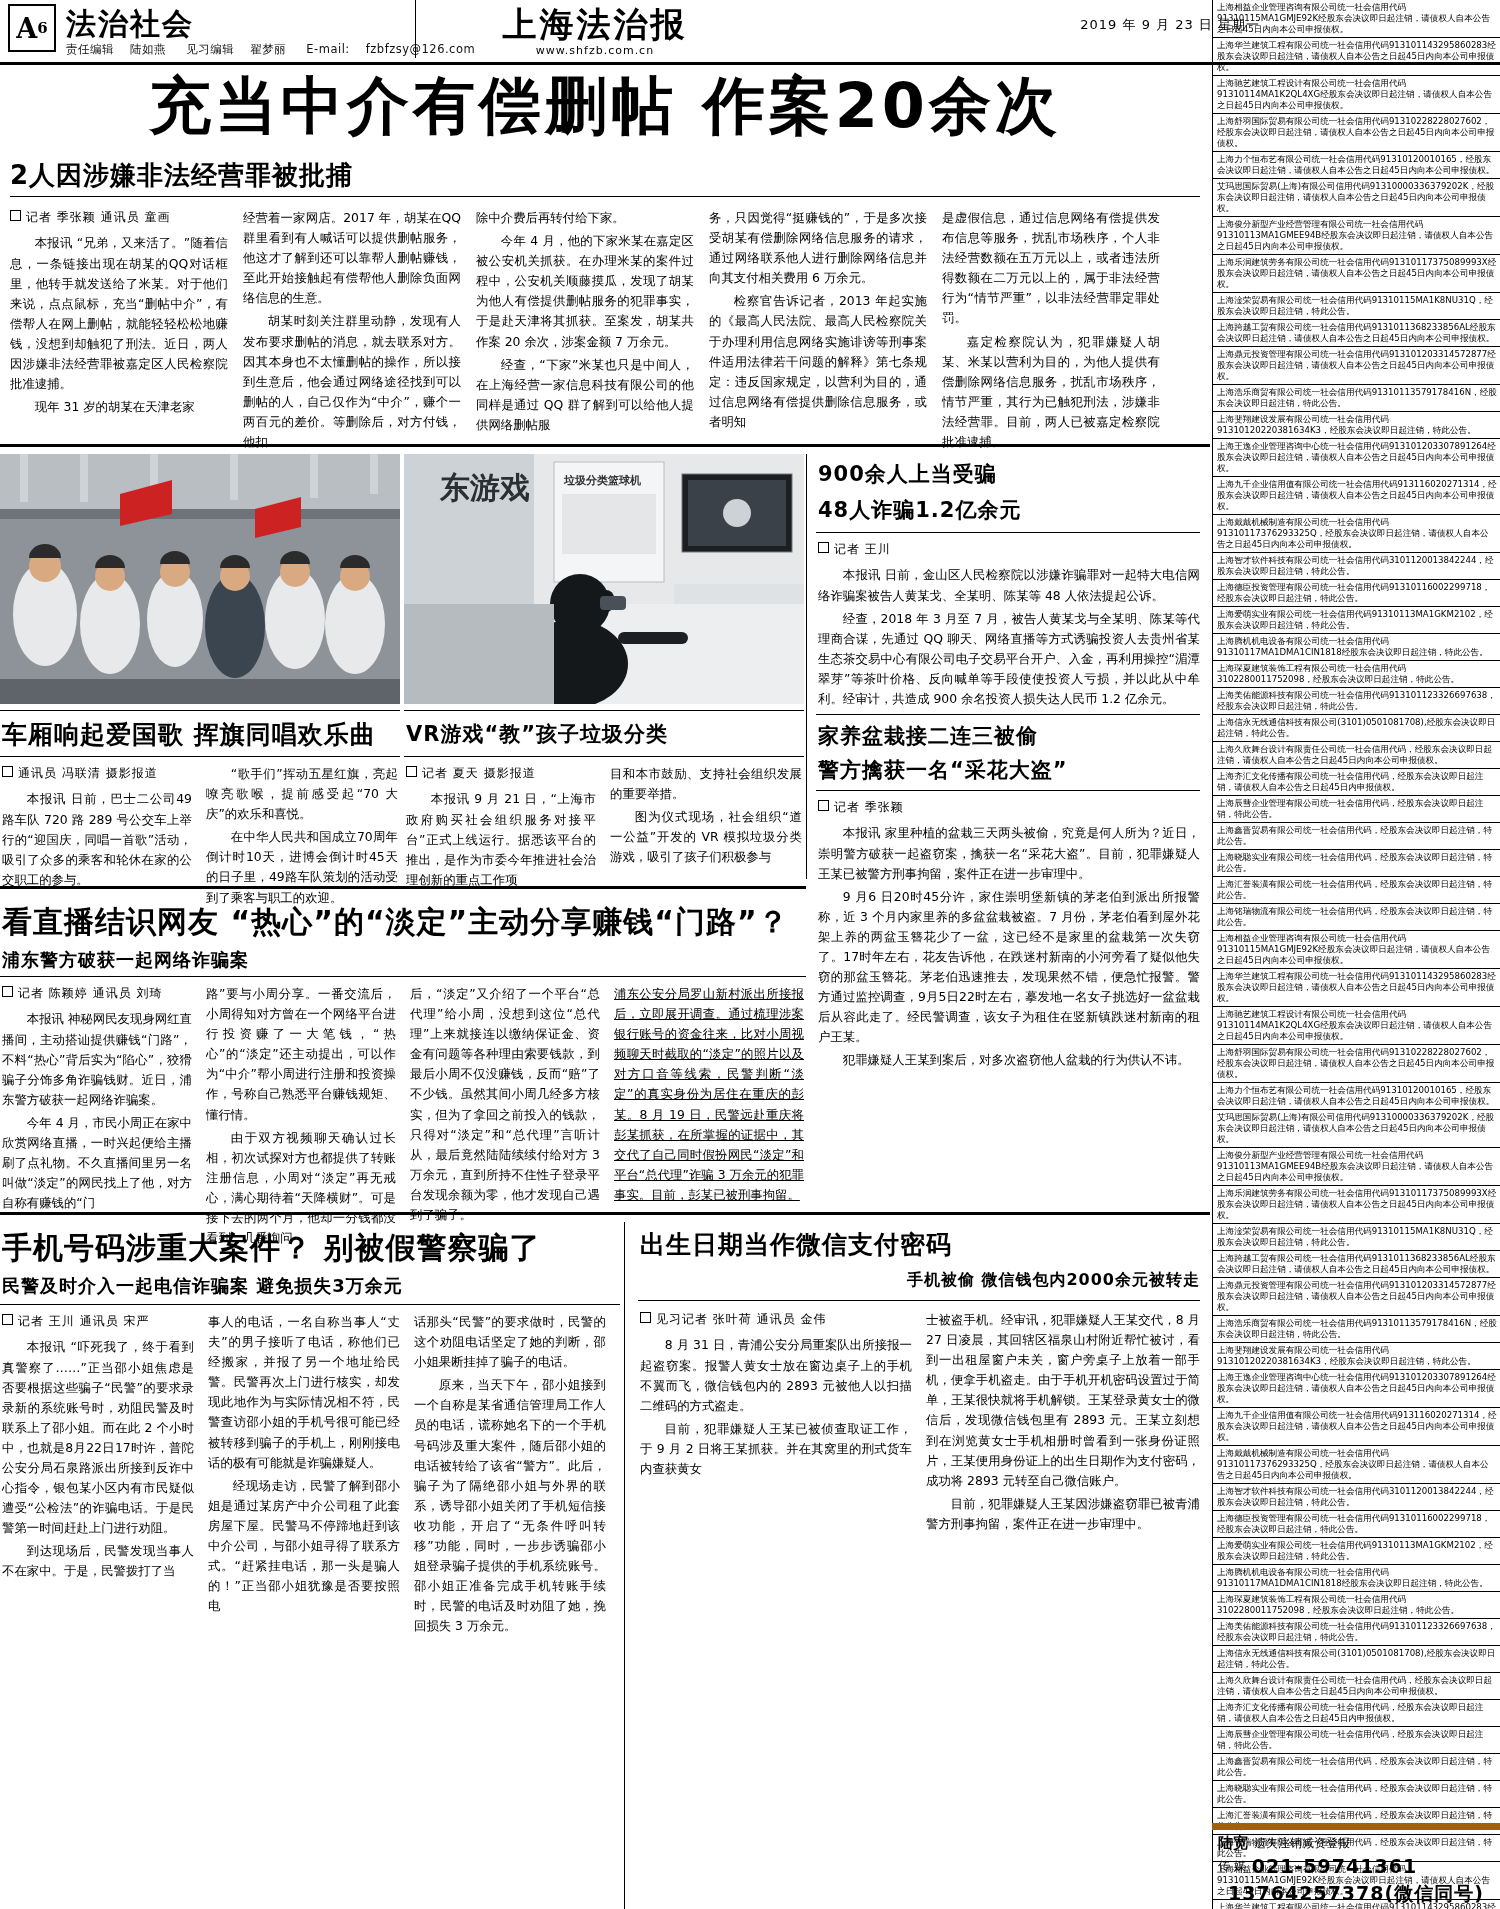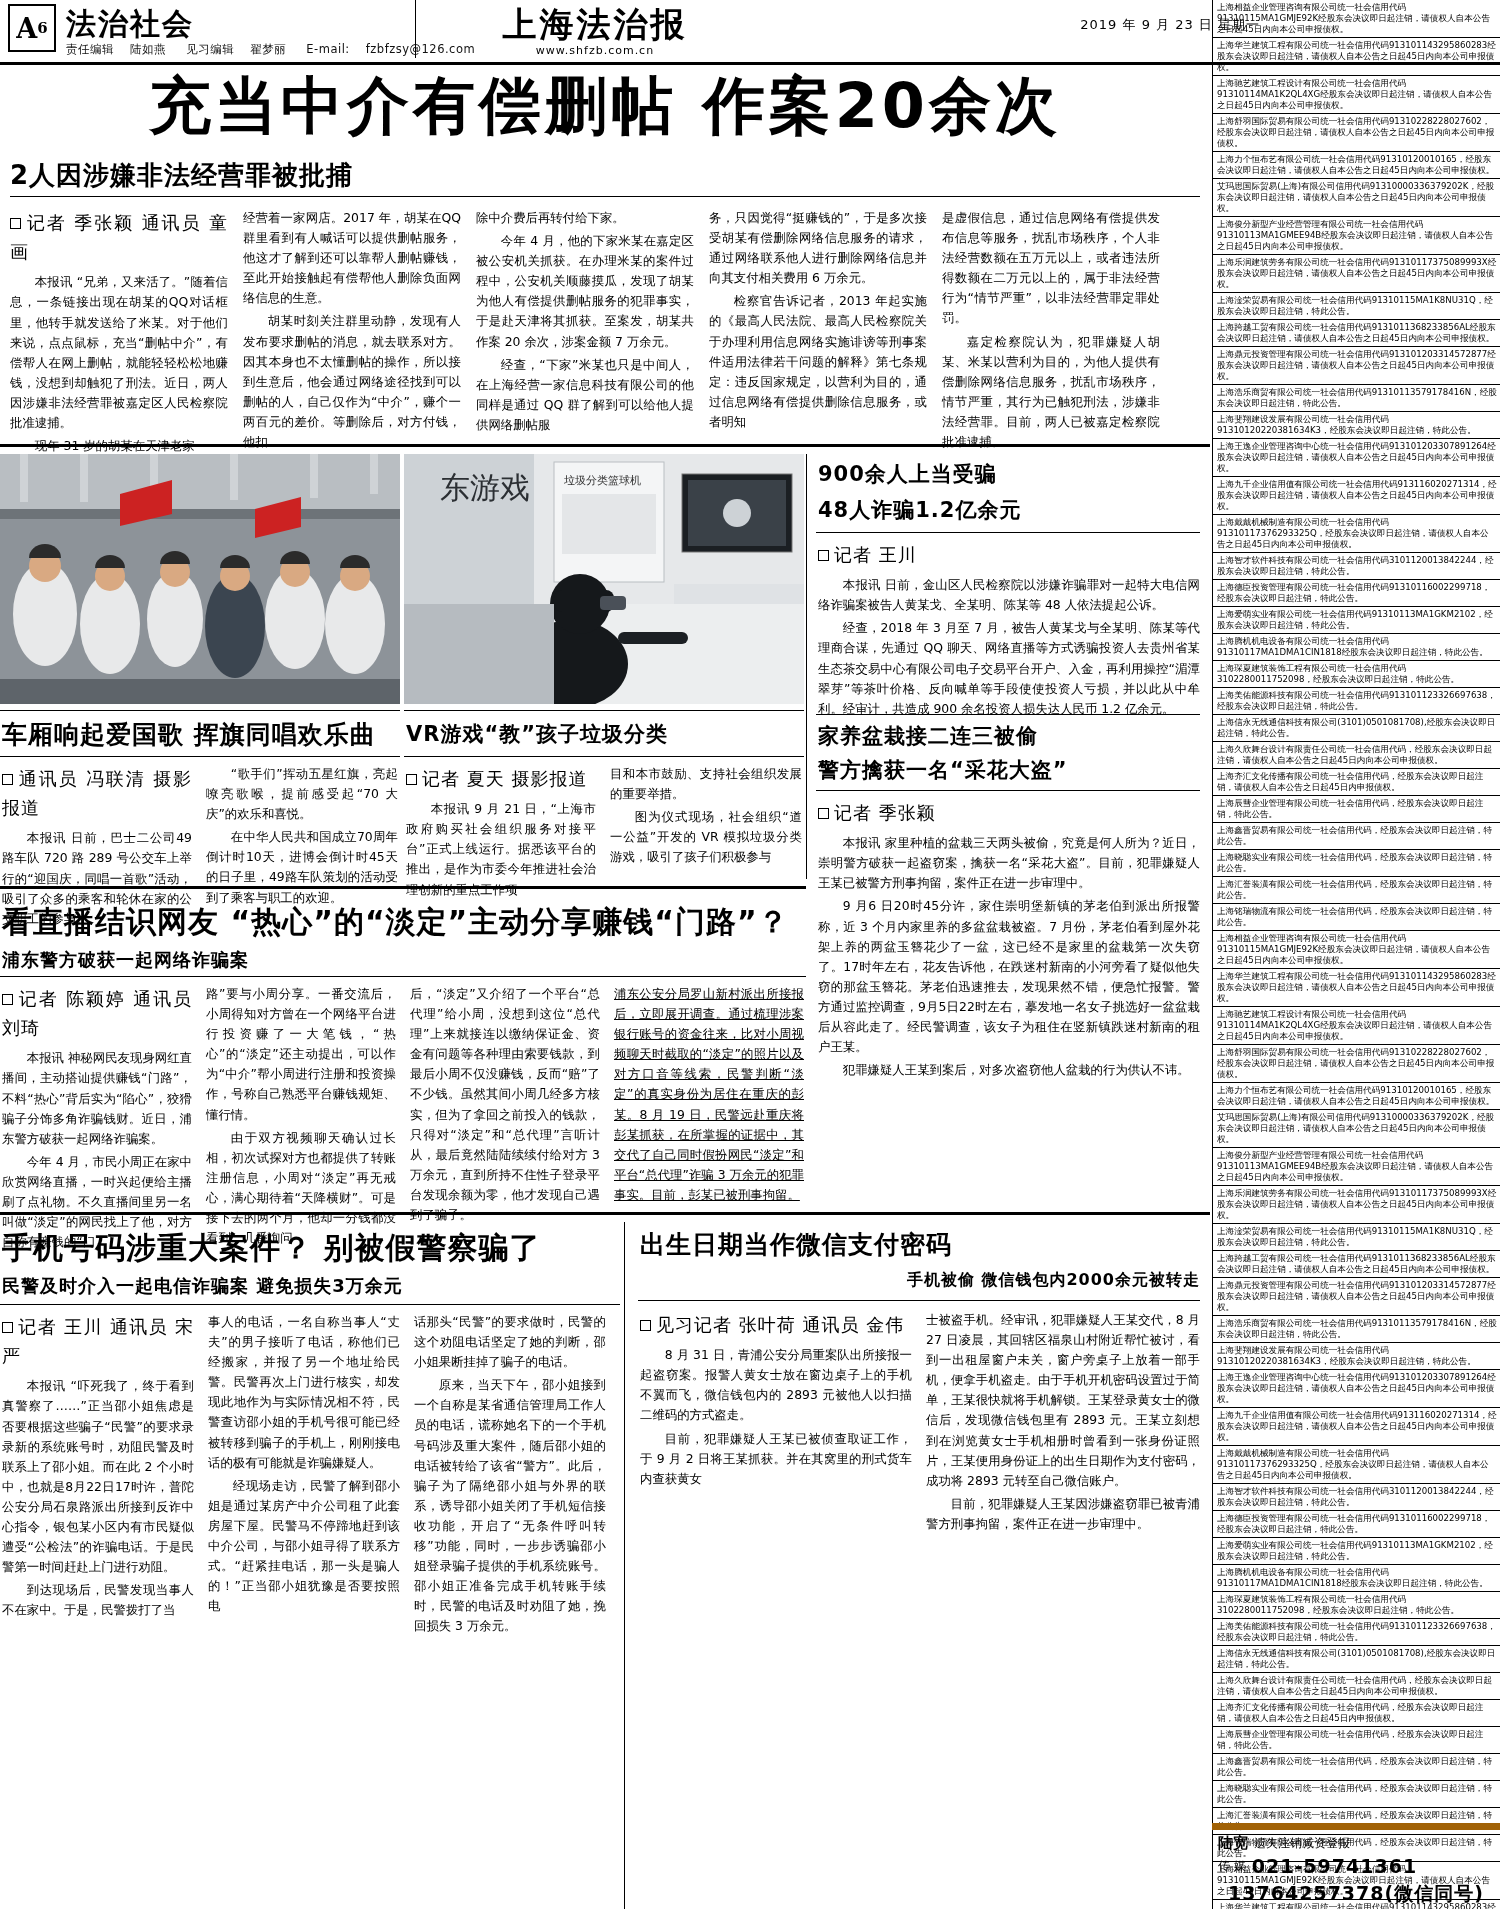--- a/index.html
+++ b/index.html
@@ -29,21 +29,21 @@
   .body-wrap{position:absolute;left:0;top:62px;width:1210px;height:1847px;}
   .railcol{position:absolute;left:1212px;top:0;width:288px;height:1909px;border-left:1px solid #000;}
 
   
   .lead-h1{position:absolute;left:10px;top:10px;width:1190px;text-align:center;font-size:62px;
     font-weight:bold;letter-spacing:4px;font-family:"DejaVu Sans","Liberation Sans",sans-serif;line-height:1.1;}
   .lead-h2{position:absolute;left:10px;top:96px;font-size:26px;font-weight:bold;letter-spacing:1px;}
   .hr-thin{position:absolute;background:#000;height:1px;}
   .hr-thick{position:absolute;background:#000;height:3px;}
 
-  .byline{font-size:18px;letter-spacing:1px;margin:0 0 6px 0;}
+  .byline{font-size:12px;letter-spacing:1px;margin:0 0 6px 0;}
   .byline .bx{display:inline-block;width:9px;height:9px;border:1px solid #000;margin-right:5px;}
 
   .col{position:absolute;font-size:12.4px;line-height:1.62;text-align:justify;color:#000;}
   .col p{margin:0 0 3px 0;text-indent:2em;}
   .col p.noind{text-indent:0;}
 
   .photo{position:absolute;background:#6c7076;overflow:hidden;}
   .ph-inner{position:absolute;inset:0;}
 
   .sec-h{position:absolute;font-weight:bold;letter-spacing:1px;}
@@ -155,21 +155,21 @@
             <path d="M340 114 a15 13 0 0 1 30 0 z"></path>
         </g>
         <g fill="#cc2222">
           <path d="M120 40 l52 -14 l0 34 l-52 12 z"></path>
           <path d="M255 55 l46 -12 l0 30 l-46 11 z"></path>
         </g>
         <rect y="225" width="400" height="25" fill="#5e646a"></rect>
       </svg>
     </div>
 
-    <div class="photo" style="left:404px;top:392px;width:400px;height:250px;">
+    <div class="photo" style="left:404px;top:392px;width:400px;height:250px;font-weight:bold;">
       <svg class="ph-inner" viewBox="0 0 400 250" preserveAspectRatio="none">
         <rect width="400" height="250" fill="#2b2f33"></rect>
         <rect width="400" height="150" fill="#e6e8ea"></rect>
         <rect x="0" y="0" width="130" height="150" fill="#cdd2d6"></rect>
         <text x="36" y="44" font-size="30" fill="#2b2f33" font-family="DejaVu Sans">东游戏</text>
         <rect x="150" y="8" width="110" height="120" fill="#f4f5f6" stroke="#b9bec2"></rect>
         <text x="160" y="30" font-size="11" fill="#333" font-family="DejaVu Sans">垃圾分类篮球机</text>
         <rect x="158" y="40" width="94" height="60" fill="#e4e6e8"></rect>
         <rect x="278" y="20" width="110" height="78" fill="#1b1f23" stroke="#777"></rect>
         <rect x="284" y="26" width="98" height="66" fill="#3a4148"></rect>

